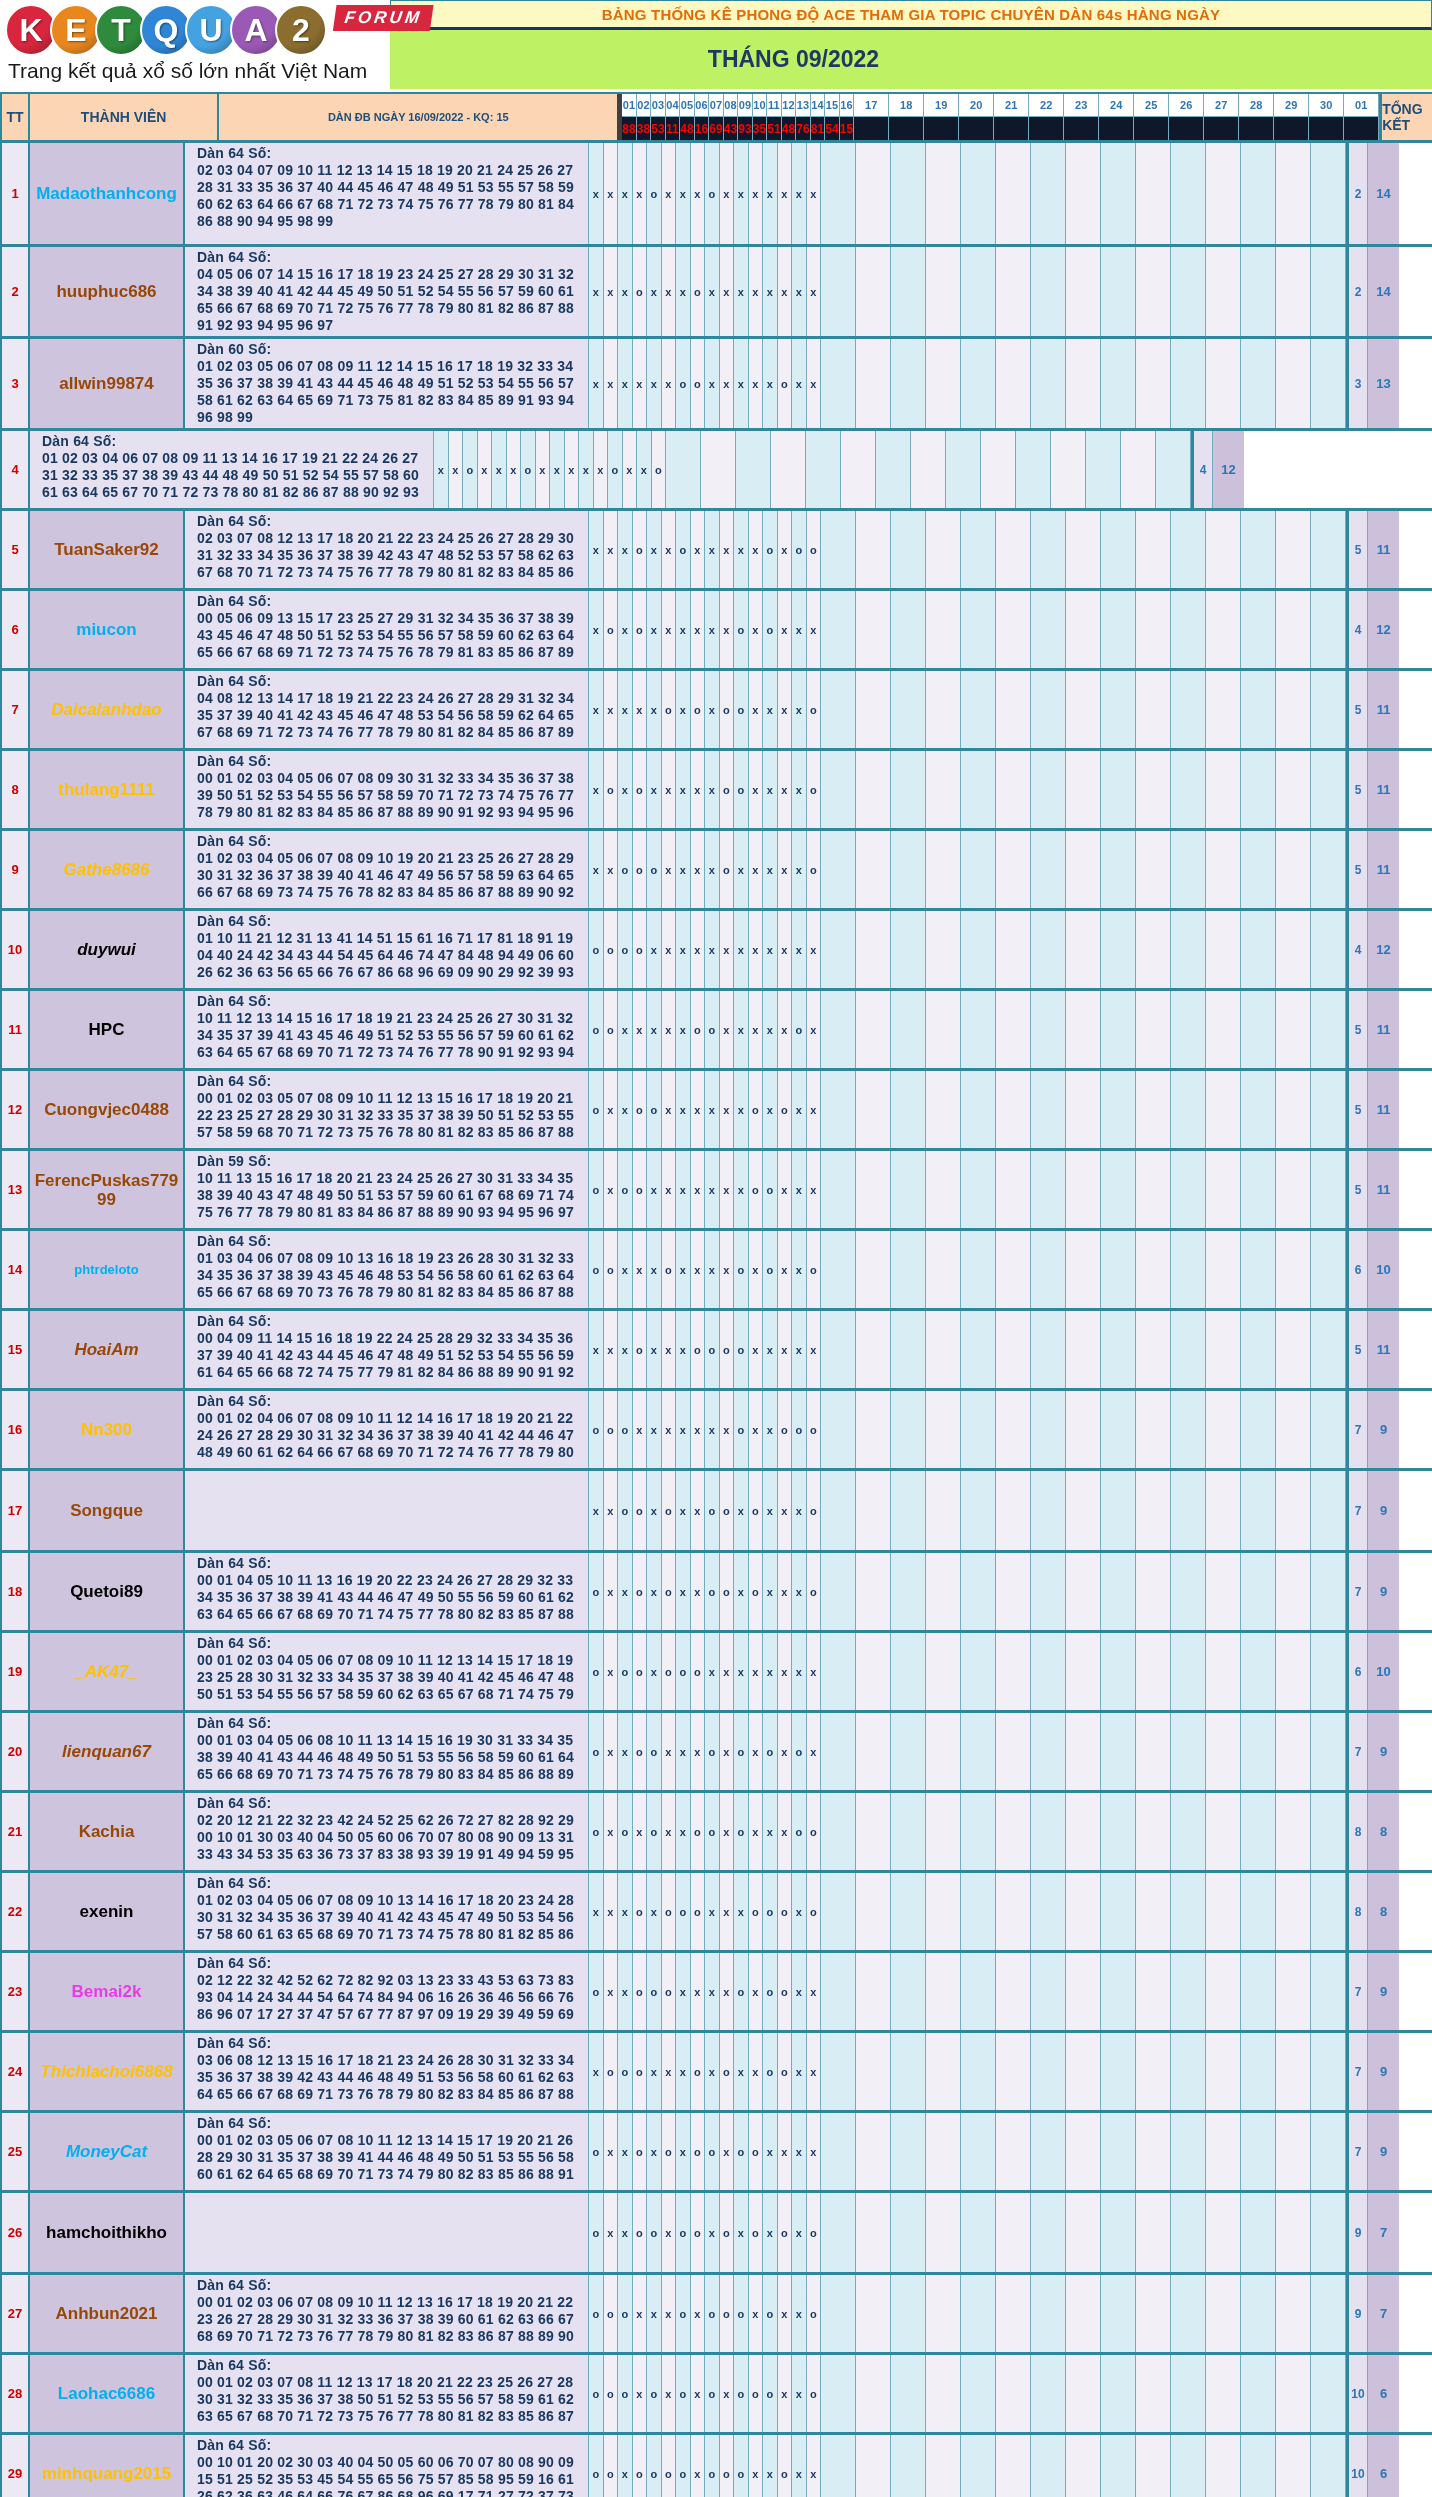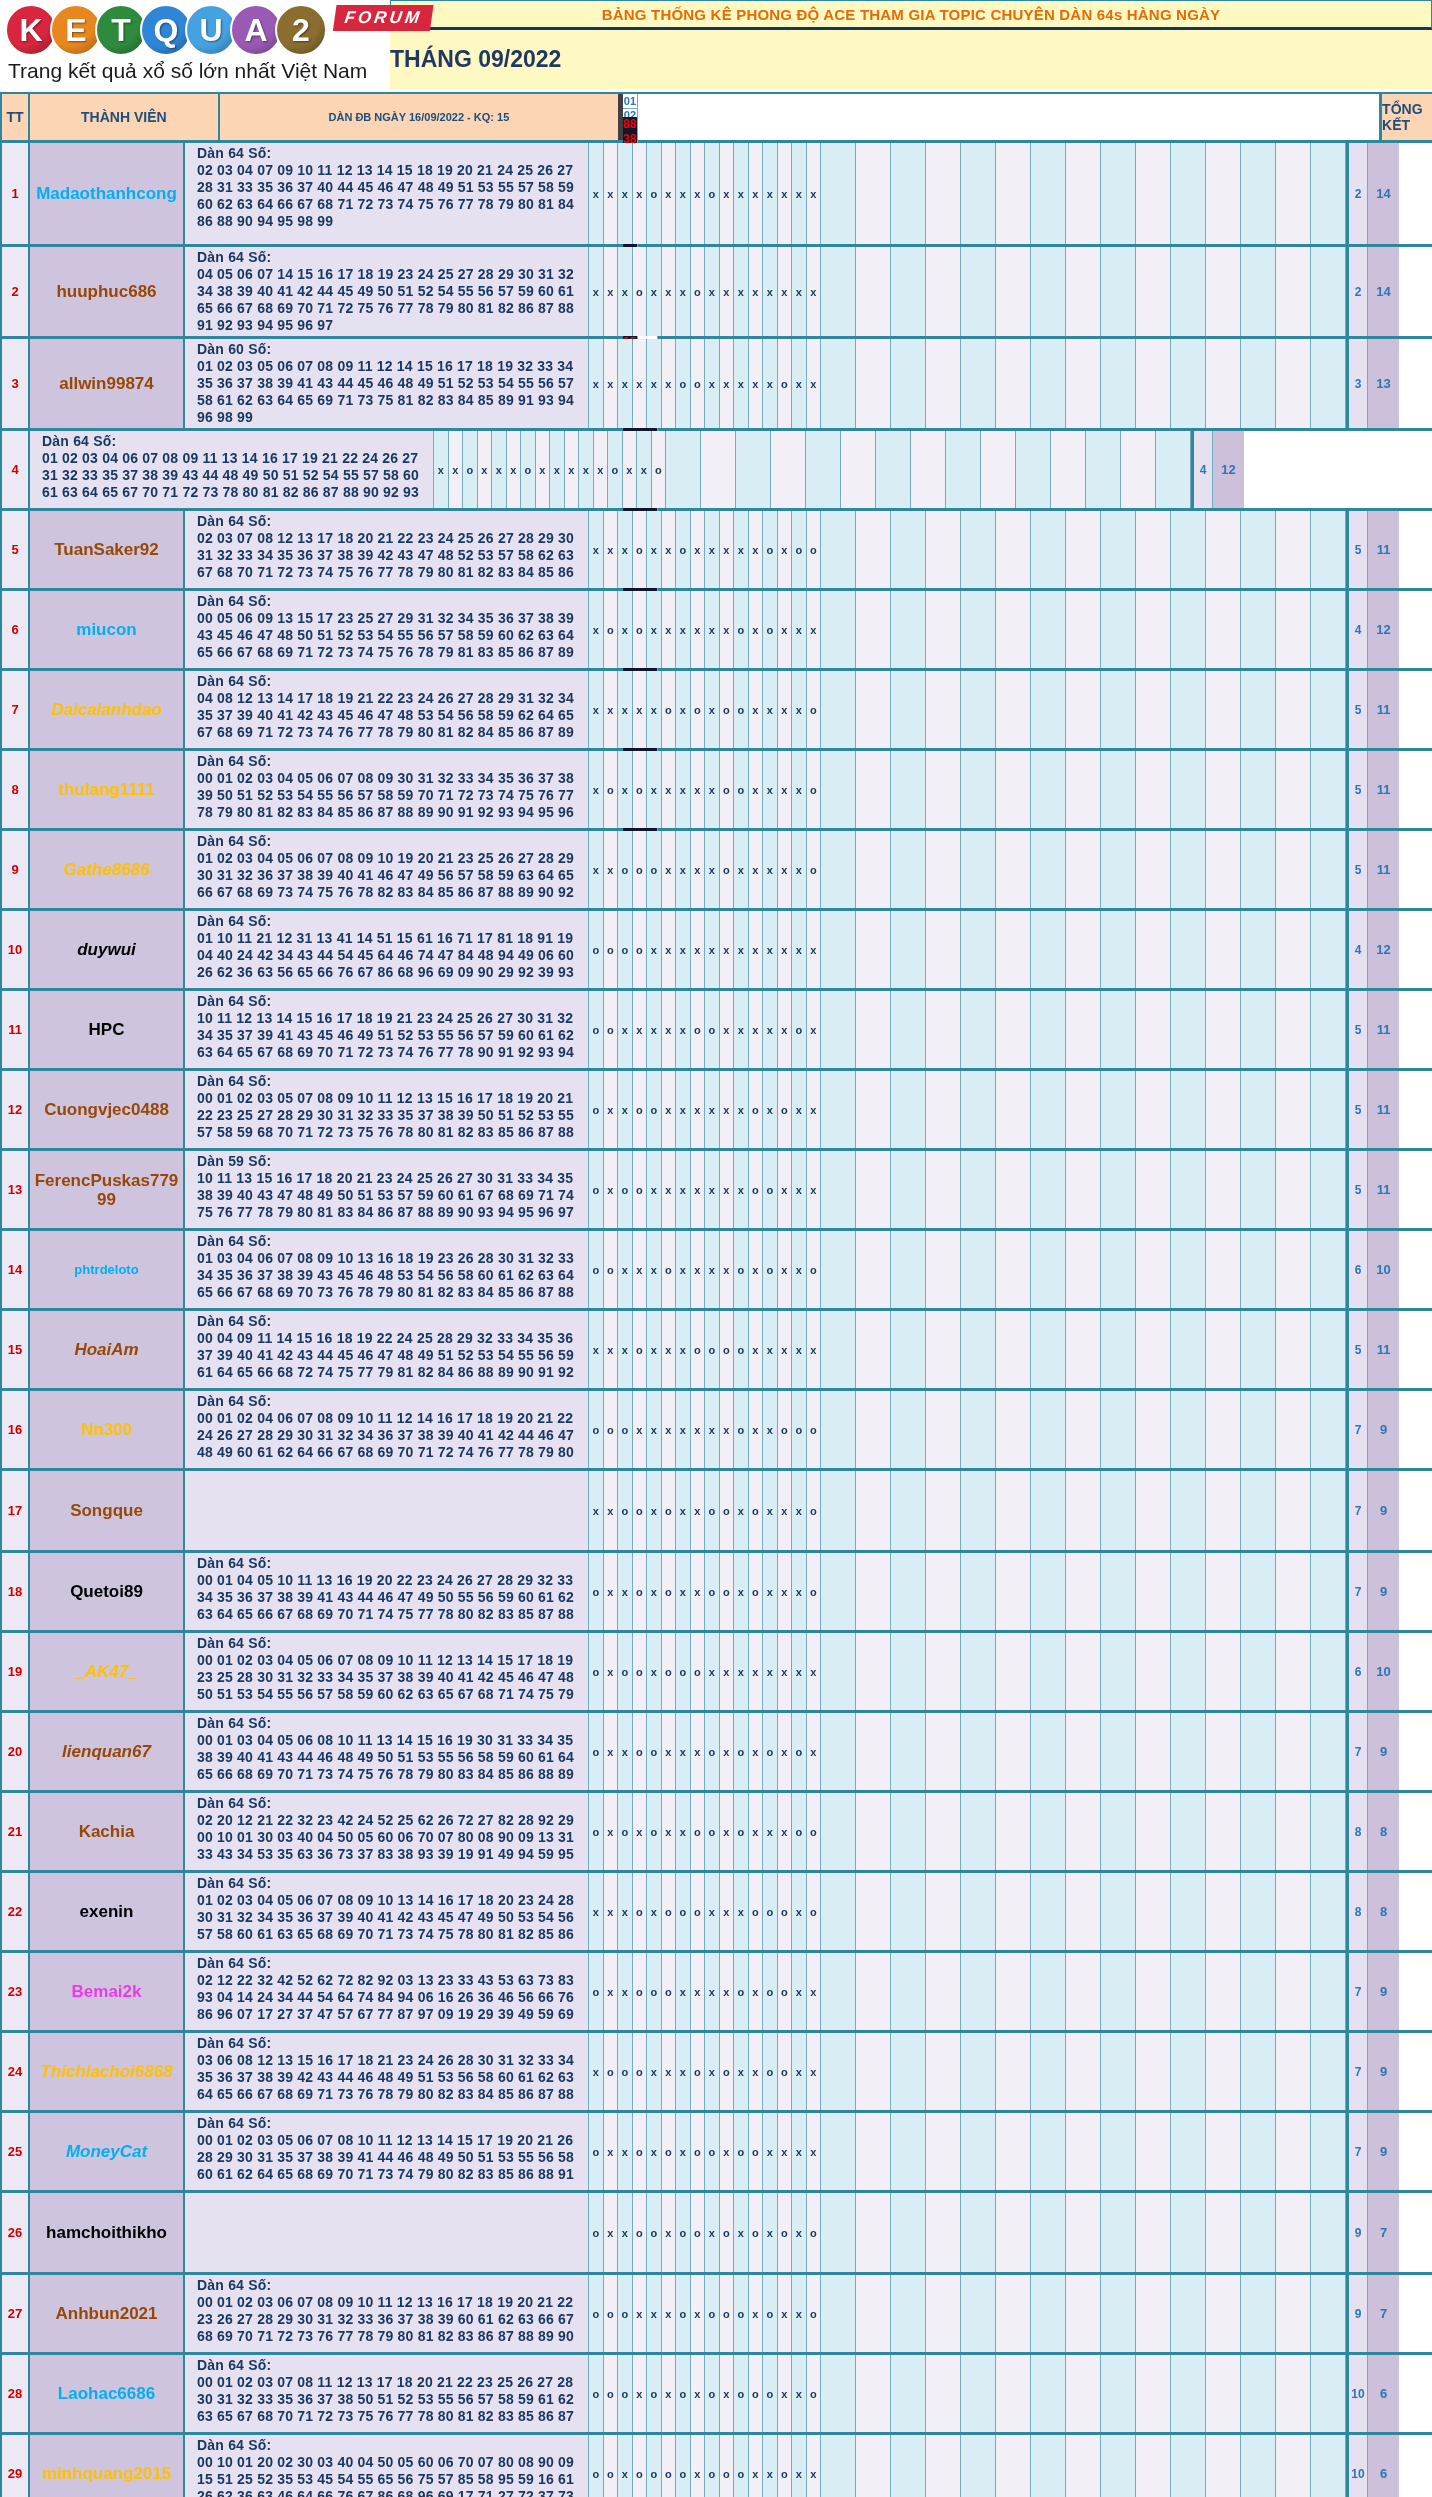--- a/index.html
+++ b/index.html
@@ -13,32 +13,32 @@
   .lc { width:52px; height:52px; border-radius:50%; display:flex; align-items:center; justify-content:center;
         color:#fff; font-weight:bold; font-size:32px; margin-left:-7px; border:2px solid #fff;
         text-shadow:1px 1px 2px rgba(0,0,0,.45); flex:0 0 auto; }
   .forum-badge { margin-left:6px; background:#d7263d; color:#fff; font-style:italic; font-weight:bold;
         font-size:17px; letter-spacing:3px; padding:3px 10px; transform:skew(-8deg) translateY(-12px); }
   .tagline { font-size:21px; color:#1a1a1a; margin-top:1px; white-space:nowrap; }
 
   .title-strip { margin-left:390px; height:30px; background:#fef9c3; border:1px solid #2f879d;
         border-bottom:3px solid #17375e; display:flex; align-items:center; justify-content:center; }
   .title-strip span { color:#e26b0a; font-weight:bold; font-size:15px; letter-spacing:0.2px; }
-  .month-band { margin-left:390px; height:59px; background:#fef9c3; display:flex; align-items:center; }
+  .month-band { margin-left:390px; height:59px; background:#bef264; display:flex; align-items:center; justify-content:center; }
   .month-band span { color:#1f3864; font-weight:bold; font-size:23px; margin-right:235px; }
 
   
   .tbl { width:1432px; border-left:2px solid #2f879d; border-top:2px solid #2f879d; }
   .thead { display:flex; border-bottom:3px solid #2f879d; }
   .hcell { background:#fcd5b4; color:#1f4e79; font-weight:bold; display:flex; align-items:center; justify-content:center; }
   .th-tt { width:28px; font-size:14px; border-right:2px solid #2f879d; }
   .th-member { width:190px; font-size:14px; border-right:2px solid #2f879d; }
   .th-dan { width:404px; font-size:11px; border-right:5px solid #404040; }
   .day-block { width:757px; display:flex; flex-direction:column; }
-  .day-row, .res-row { display:flex;flex-direction:column; }
+  .day-row, .res-row { display:flex; }
   .day-row { height:23px; }
   .res-row { height:23px; }
   .dcell { border-right:1px solid #74abbd; border-bottom:1px solid #74abbd; display:flex; align-items:center; justify-content:center; }
   .day-row .dcell { background:#fff; color:#2e75b6; font-weight:bold; font-size:11px; }
   .res-row .dcell { background:#0f172a; color:#fe0000; font-weight:bold; font-size:12px; border-bottom:none; }
   .w-n { width:14.5px; flex:0 0 14.5px; }
   .w-w { width:35px; flex:0 0 35px; }
   .th-total { width:53px; font-size:14px; border-left:3px solid #2f879d; }
 
   .row { display:flex; border-bottom:3px solid #2f879d; min-height:80px; align-items:stretch; }

